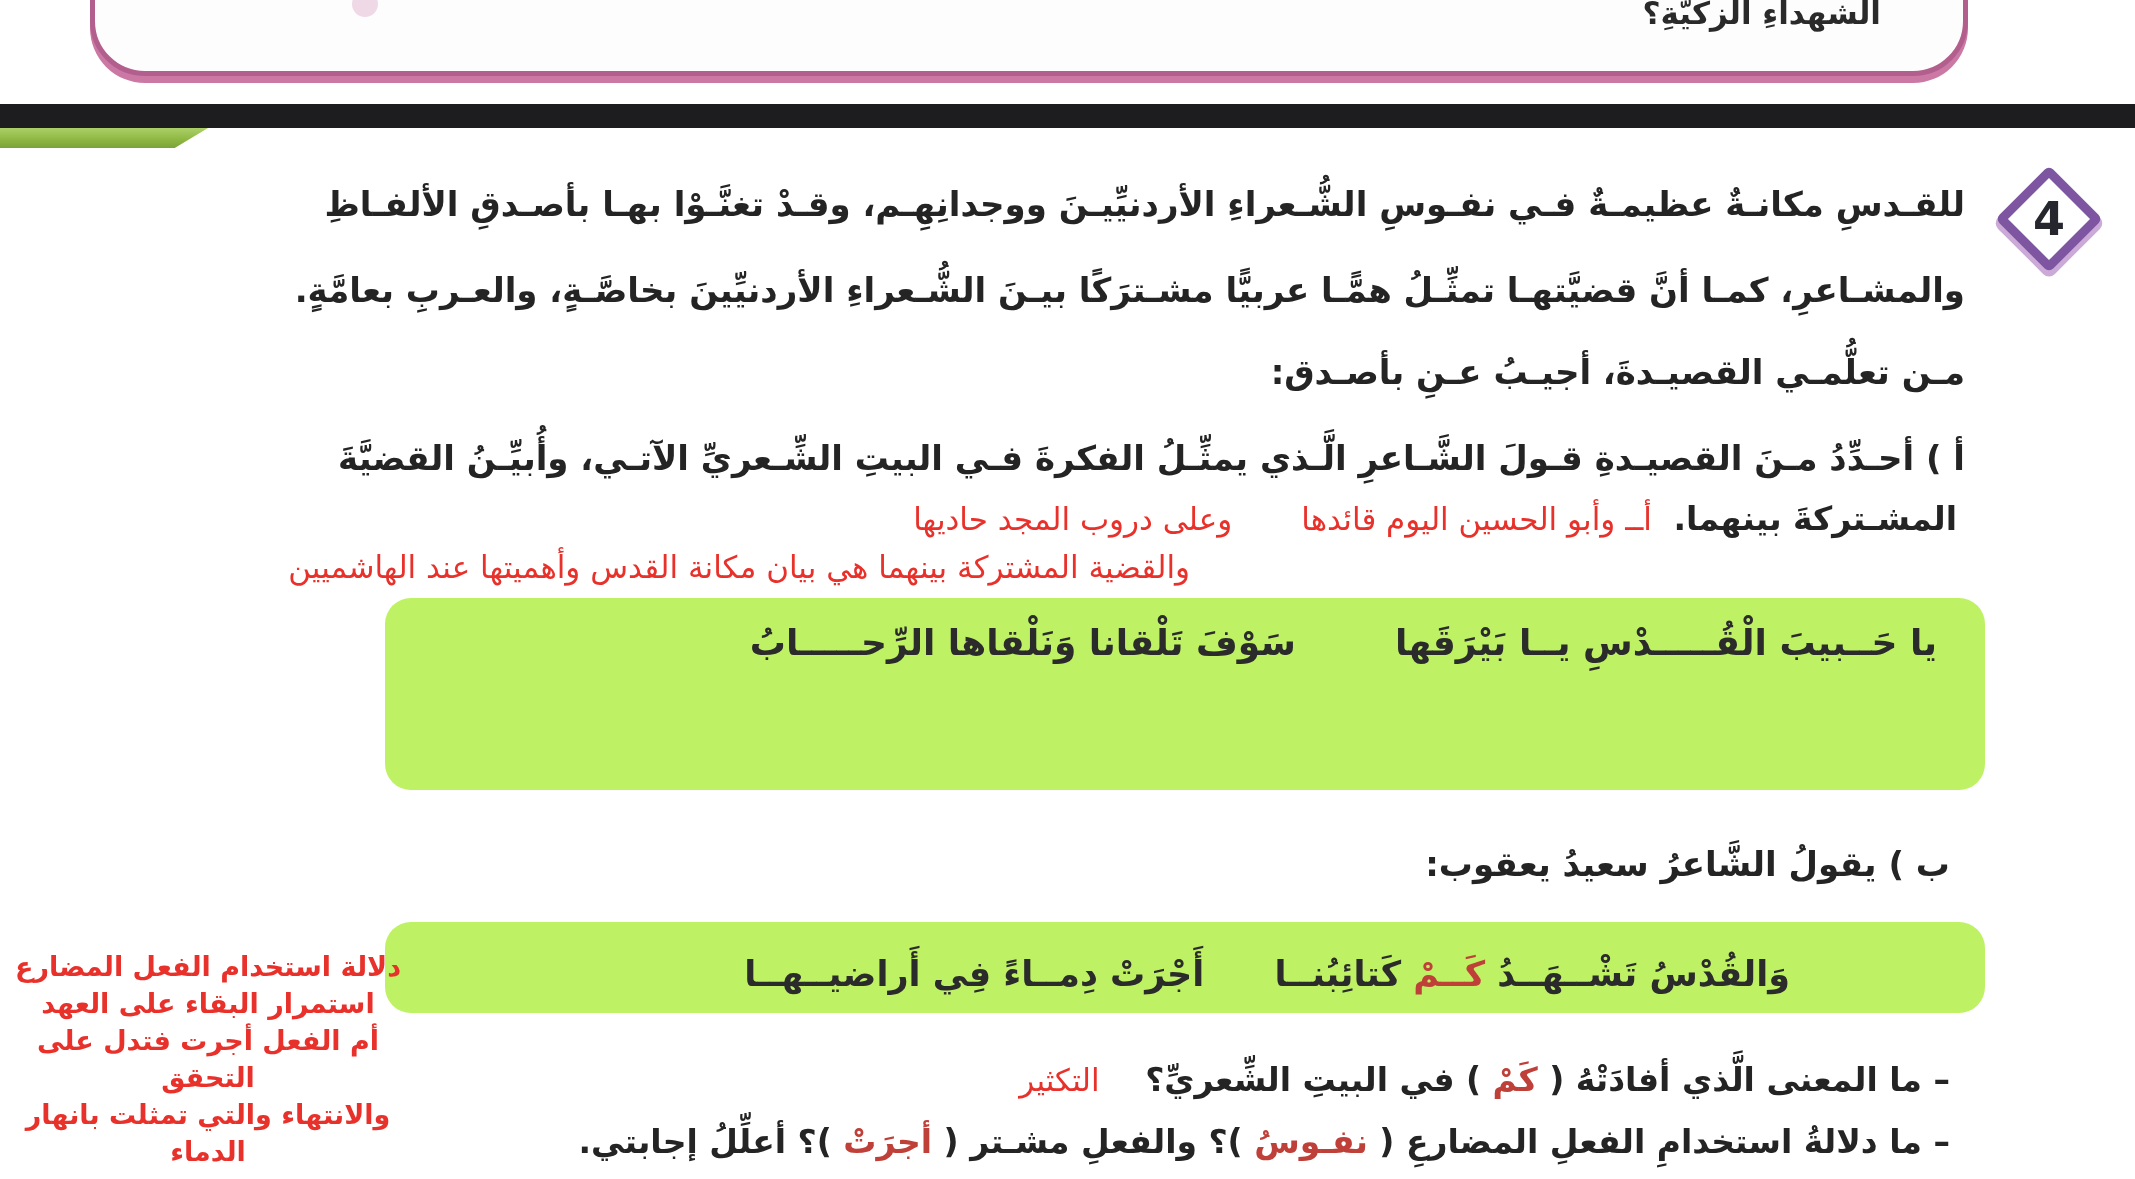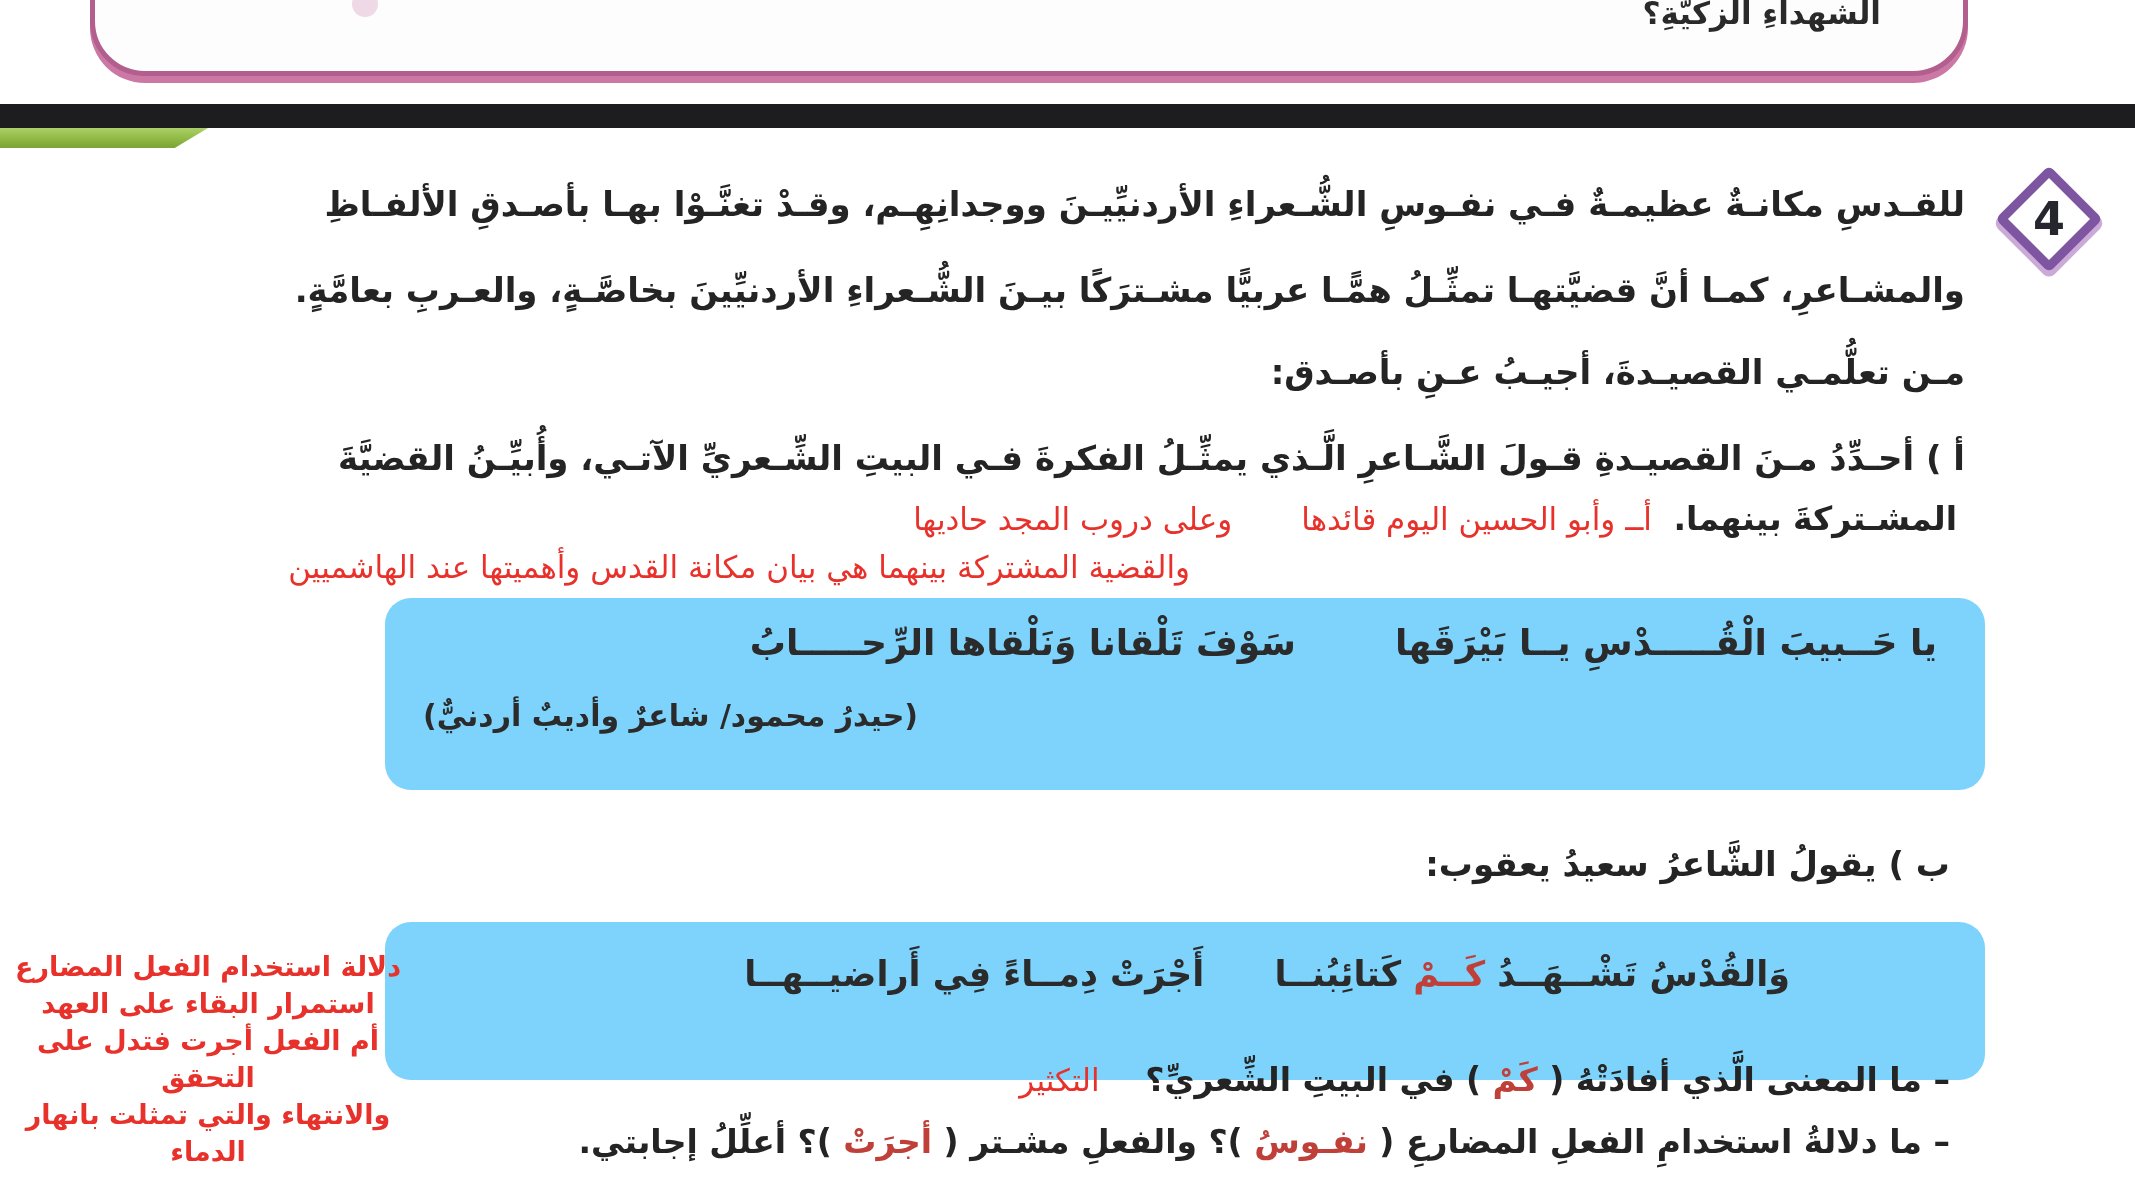--- a/index.html
+++ b/index.html
@@ -22,21 +22,21 @@
            transform:rotate(45deg);background:#ffffff;border:9px solid #7d55a1;
            border-radius:6px;box-shadow:3px 3px 0 2px #cbaad8;}
   .diamond span{position:absolute;left:0;top:0;width:58px;height:58px;display:flex;
                 align-items:center;justify-content:center;transform:rotate(-45deg);
                 font-size:46px;font-weight:bold;color:#26262e;}
   
   .tline{position:absolute;direction:rtl;white-space:nowrap;font-weight:bold;color:#242424;}
   .book{font-size:34px;}
   .red-note{color:#e8312a;font-weight:normal;}
   .red-word{color:#bf4038;}
-  .pink-box{position:absolute;left:385px;width:1600px;background:#7dd3fc;border-radius:26px;}
+  .pink-box{position:absolute;left:385px;width:1600px;background:#bef264;border-radius:26px;}
   .gap-lg{display:inline-block;width:74px;}
   .gap-md{display:inline-block;width:46px;}
   .margin-note{position:absolute;left:0;top:948px;width:416px;text-align:center;
                direction:rtl;color:#e8312a;font-weight:bold;font-size:27px;line-height:37px;}
 </style>
 </head>
 <body>
 
 <div class="page">
 
@@ -66,26 +66,25 @@
   </div>
 
   <div class="tline red-note" style="top:549px;right:945px;font-size:31px;">والقضية المشتركة بينهما هي بيان مكانة القدس وأهميتها عند الهاشميين</div>
 
   <div class="pink-box" style="top:598px;height:192px;">
     <div class="tline" style="top:24px;right:48px;font-size:36px;color:#2b2b2b;">
       <span>يا حَــبيبَ الْقُـــــدْسِ يــا  بَيْرَقَها</span>
       <span class="gap-lg"></span>
       <span>سَوْفَ تَلْقانا وَنَلْقاها الرِّحـــــابُ</span>
     </div>
-    <div class="tline" style="top:100px;left:38px;font-size:30px;color:#2b2b2b;">(حيدرُ محمود/ شاعرٌ وأديبٌ أردنيٌّ)</div>
   </div>
 
   <div class="tline book" style="top:844px;right:185px;">ب ) يقولُ الشَّاعرُ سعيدُ يعقوب:</div>
 
-  <div class="pink-box" style="top:922px;height:158px;">
+  <div class="pink-box" style="top:922px;height:91px;">
     <div class="tline" style="top:32px;right:195px;font-size:35px;color:#2b2b2b;">
       <span>وَالقُدْسُ تَشْــهَــدُ </span>
       <span class="red-word">كَــمْ</span>
       <span> كَتائِبُنــا</span>
       <span class="gap-md"></span>
       <span>أَجْرَتْ دِمــاءً فِي أَراضيــهــا</span>
     </div>
   </div>
 
   <div class="tline" style="top:1060px;right:185px;font-size:33px;">

